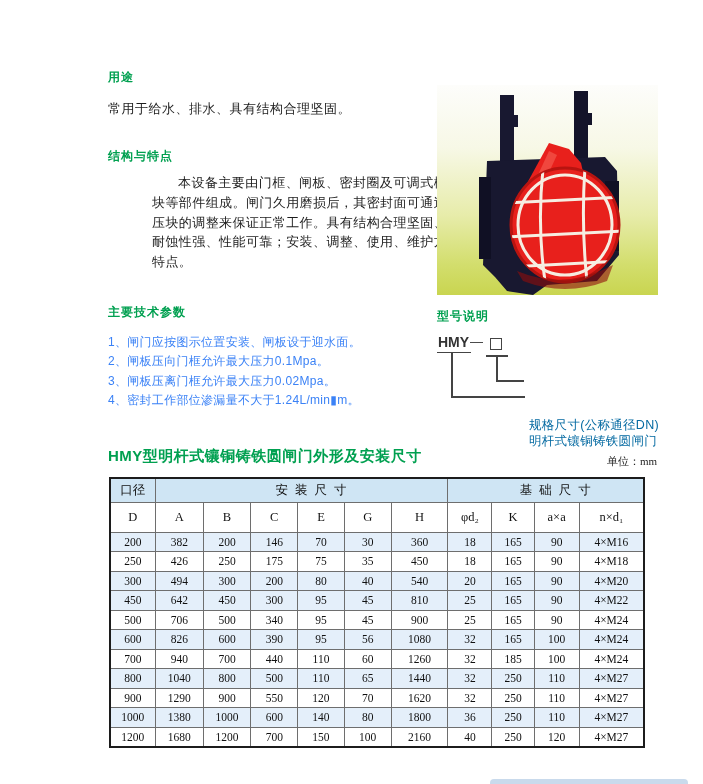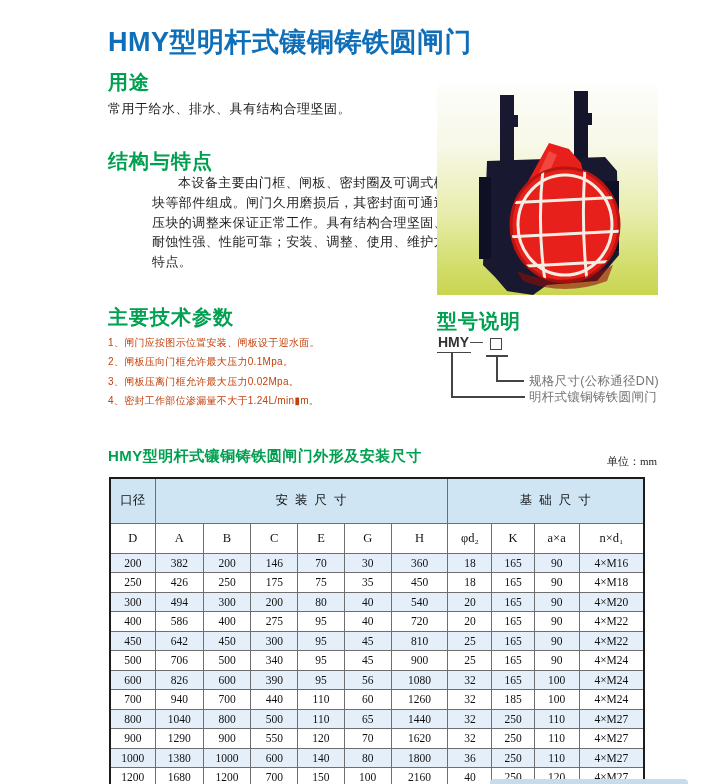--- a/index.html
+++ b/index.html
@@ -6,67 +6,66 @@
     --title_blue:#0e6eb8; --heading_green:#00a050; --text_dark:#222222;
     --table_header_bg:#cfe5f4; --row_alt_bg:#e4effa; --line_dark:#444444;
     --gate_red:#e8201c; --frame_dark:#181830; --footer_bar:#c9daec;
   }
   *{margin:0;padding:0;box-sizing:border-box;}
   html,body{background:#ffffff;}
   body{font-family:"Liberation Sans",sans-serif;color:var(--text_dark);}
   .page{position:relative;width:703px;height:784px;background:#ffffff;overflow:hidden;}
 
   .doc-title{position:absolute;left:108px;top:24px;font-size:27px;font-weight:bold;color:var(--title_blue);letter-spacing:0.5px;}
-  .sec-heading{position:absolute;font-size:20px;font-weight:bold;color:var(--heading_green);letter-spacing:1px;}
+  .sec-heading{position:absolute;font-size:12px;font-weight:bold;color:var(--heading_green);letter-spacing:1px;}
   .usage-heading{left:108px;top:69px;}
   .usage-text{position:absolute;left:108px;top:100px;font-size:13px;color:#1d1d1d;letter-spacing:0.5px;}
   .structure-heading{left:108px;top:148px;}
   .structure-text{position:absolute;left:108px;top:173px;width:322px;font-size:13px;line-height:19.8px;color:#1d1d1d;text-indent:2em;text-align:justify;letter-spacing:0.4px;margin-left:44px;}
 
   .photo{position:absolute;left:437px;top:85px;width:221px;height:210px;
     background:linear-gradient(180deg,#fdfdfb 0%,#f7f8e6 30%,#e7ecaa 62%,#d3de6e 85%,#c9d550 100%);}
   .photo svg{display:block;width:100%;height:100%;}
 
   .params-heading{left:108px;top:304px;}
-  .params-list{position:absolute;left:108px;top:333px;font-size:10px;color:#c2410c;letter-spacing:0.3px;}
+  .params-list{position:absolute;left:108px;top:333px;font-size:12px;color:#3b82f6;letter-spacing:0.3px;}
   .params-list div{line-height:19.4px;}
 
   .model-heading{left:437px;top:308px;}
   .model-code{position:absolute;left:437px;top:334px;font-size:14px;font-weight:bold;color:#333;border-bottom:1.5px solid var(--line_dark);padding:0 2px 2px 1px;}
   .model-dash{position:absolute;left:470px;top:334px;font-size:13px;color:#333;}
   .model-box{position:absolute;left:490px;top:338px;width:12px;height:12px;border:1.5px solid var(--line_dark);}
   .model-box-underline{position:absolute;left:486px;top:355px;width:22px;height:1.5px;background:var(--line_dark);}
   .vline1{position:absolute;left:496px;top:356px;width:1.5px;height:25px;background:var(--line_dark);}
   .hline1{position:absolute;left:496px;top:380px;width:28px;height:1.5px;background:var(--line_dark);}
   .vline2{position:absolute;left:451px;top:353px;width:1.5px;height:44px;background:var(--line_dark);}
   .hline2{position:absolute;left:451px;top:396px;width:74px;height:1.5px;background:var(--line_dark);}
-  .model-label{position:absolute;font-size:12.5px;color:#737373;letter-spacing:0.3px;}
+  .model-label{position:absolute;font-size:12.5px;color:#0369a1;letter-spacing:0.3px;margin-top:44px;}
   .spec-label{left:529px;top:373px;}
   .type-label{left:529px;top:389px;}
 
   .table-title{position:absolute;left:108px;top:447px;font-size:15px;font-weight:bold;color:var(--heading_green);letter-spacing:0.5px;}
   .unit-label{position:absolute;left:607px;top:454px;font-size:11px;font-family:"Liberation Serif",serif;color:#222;text-align:right;}
 
   table.dim{position:absolute;left:109px;top:477px;width:536px;border-collapse:collapse;table-layout:fixed;
     font-family:"Liberation Serif",serif;border:2px solid #1c1c1c;}
   table.dim th,table.dim td{border:1px solid #6e6e6e;text-align:center;vertical-align:middle;font-weight:normal;color:#111;}
-  tr.group-row th{height:45px;background:var(--table_header_bg);font-size:12.5px;}
+  tr.group-row th{height:24px;background:var(--table_header_bg);font-size:12.5px;}
   tr.group-row th.spread{letter-spacing:7px;text-indent:7px;padding-left:19px;}
   tr.col-row th{height:30px;background:#ffffff;font-size:12.5px;}
   tbody.dim-body td{height:19.5px;font-size:11.5px;}
   tbody.dim-body tr.alt td{background:var(--row_alt_bg);}
 
   .footer-bar{position:absolute;left:490px;top:779px;width:198px;height:7px;background:var(--footer_bar);border-radius:4px 4px 0 0;}
 </style>
 </head>
 <body>
 
 <div class="page">
 
-  <div class="doc-title">HMY型明杆式镶铜铸铁圆闸门</div>
 
   <div class="sec-heading usage-heading">用途</div>
   <div class="usage-text">常用于给水、排水、具有结构合理坚固。</div>
 
   <div class="sec-heading structure-heading">结构与特点</div>
   <div class="structure-text">本设备主要由门框、闸板、密封圈及可调式楔形压块等部件组成。闸门久用磨损后，其密封面可通过楔形压块的调整来保证正常工作。具有结构合理坚固、耐磨耐蚀性强、性能可靠；安装、调整、使用、维护方便等特点。</div>
 
   <div class="photo">
     <svg viewBox="0 0 221 210">
       <defs>
@@ -191,33 +190,20 @@
           <td>300</td>
           <td>200</td>
           <td>80</td>
           <td>40</td>
           <td>540</td>
           <td>20</td>
           <td>165</td>
           <td>90</td>
           <td>4×M20</td>
         </tr>
-        <tr>
-          <td>400</td>
-          <td>586</td>
-          <td>400</td>
-          <td>275</td>
-          <td>95</td>
-          <td>40</td>
-          <td>720</td>
-          <td>20</td>
-          <td>165</td>
-          <td>90</td>
-          <td>4×M22</td>
-        </tr>
         <tr class="alt">
           <td>450</td>
           <td>642</td>
           <td>450</td>
           <td>300</td>
           <td>95</td>
           <td>45</td>
           <td>810</td>
           <td>25</td>
           <td>165</td>

